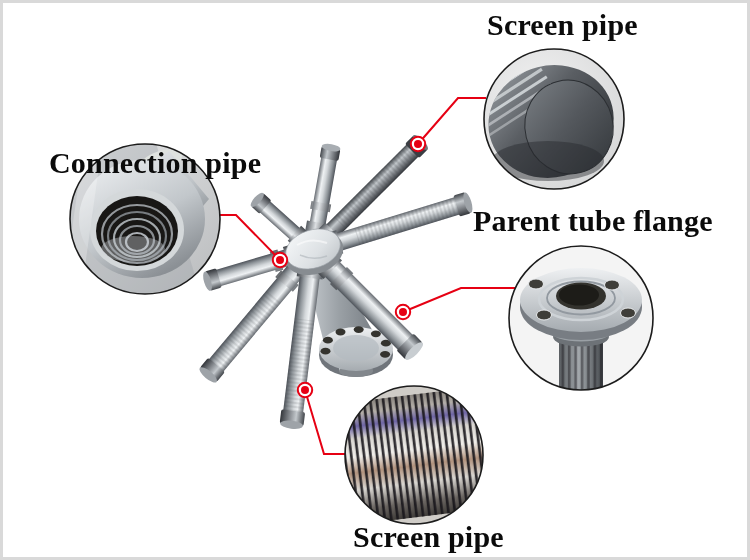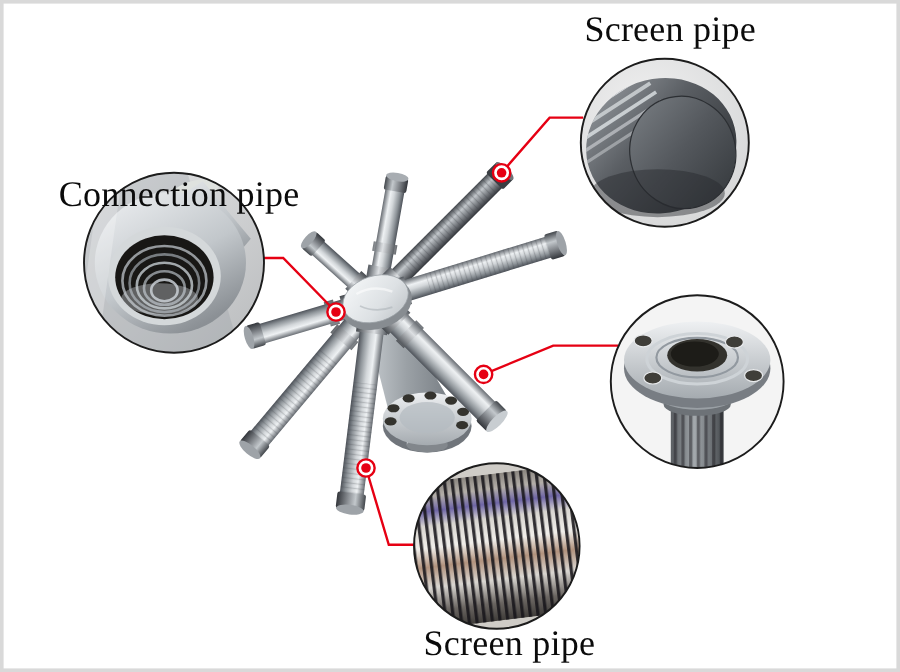--- a/index.html
+++ b/index.html
@@ -4,21 +4,21 @@
 <style>
   html,body{margin:0;padding:0;background:#fff;}
   .canvas{
     position:relative;width:750px;height:560px;box-sizing:border-box;
     background:#ffffff;border:3px solid #d9d9d9;overflow:hidden;
     font-family:"Liberation Serif","DejaVu Serif",serif;
   }
   .art{position:absolute;left:0;top:0;width:744px;height:554px;}
   .callout-label{
     position:absolute;font-size:30px;line-height:34px;color:#0b0b0b;
-    white-space:nowrap;letter-spacing:0.2px;
+    white-space:nowrap;letter-spacing:0.2px;font-weight:bold;
   }
   .lbl-screen-top{left:484px;top:5px;}
   .lbl-connection{left:46px;top:99px;margin-top:44px;}
   .lbl-flange{left:470px;top:201px;}
   .lbl-screen-bottom{left:350px;top:517px;}
 </style>
 </head>
 <body>
 
 <div class="canvas">
@@ -311,15 +311,16 @@
       </g>
       <g>
         <circle cx="302" cy="387" r="7.2" fill="#ffffff" stroke="#e60013" stroke-width="2"></circle>
         <circle cx="302" cy="387" r="4" fill="#e60013"></circle>
       </g>
     </g>
   </svg>
 
   <div class="callout-label lbl-screen-top">Screen pipe</div>
   <div class="callout-label lbl-connection">Connection pipe</div>
+  <div class="callout-label lbl-flange">Parent tube flange</div>
   <div class="callout-label lbl-screen-bottom">Screen pipe</div>
 
 </div>
 
 </body></html>

